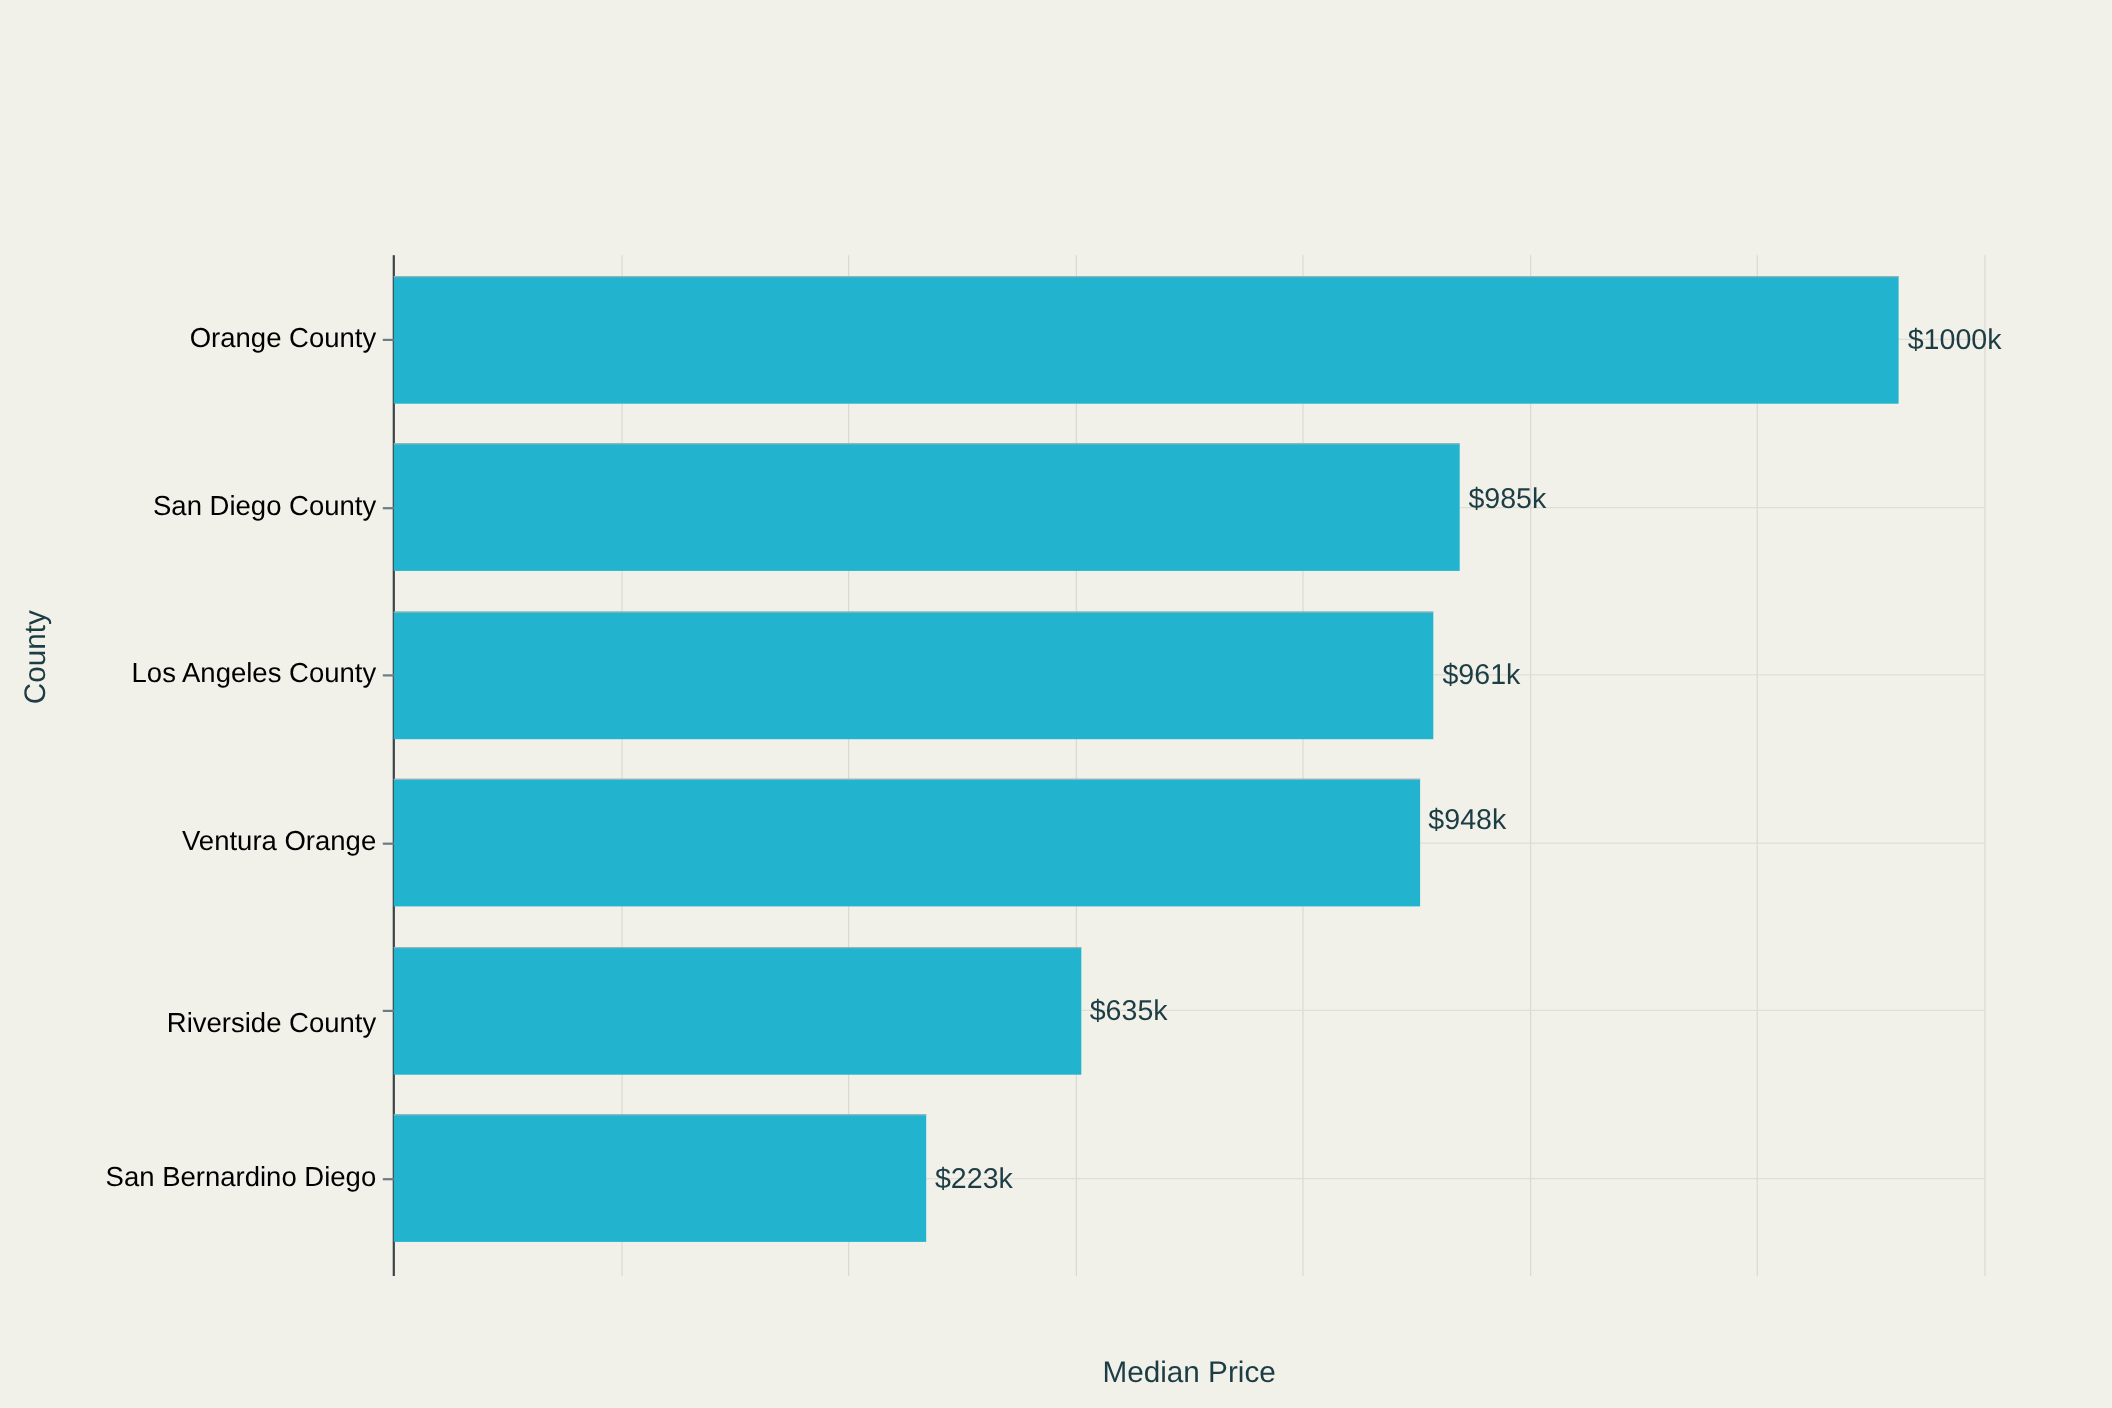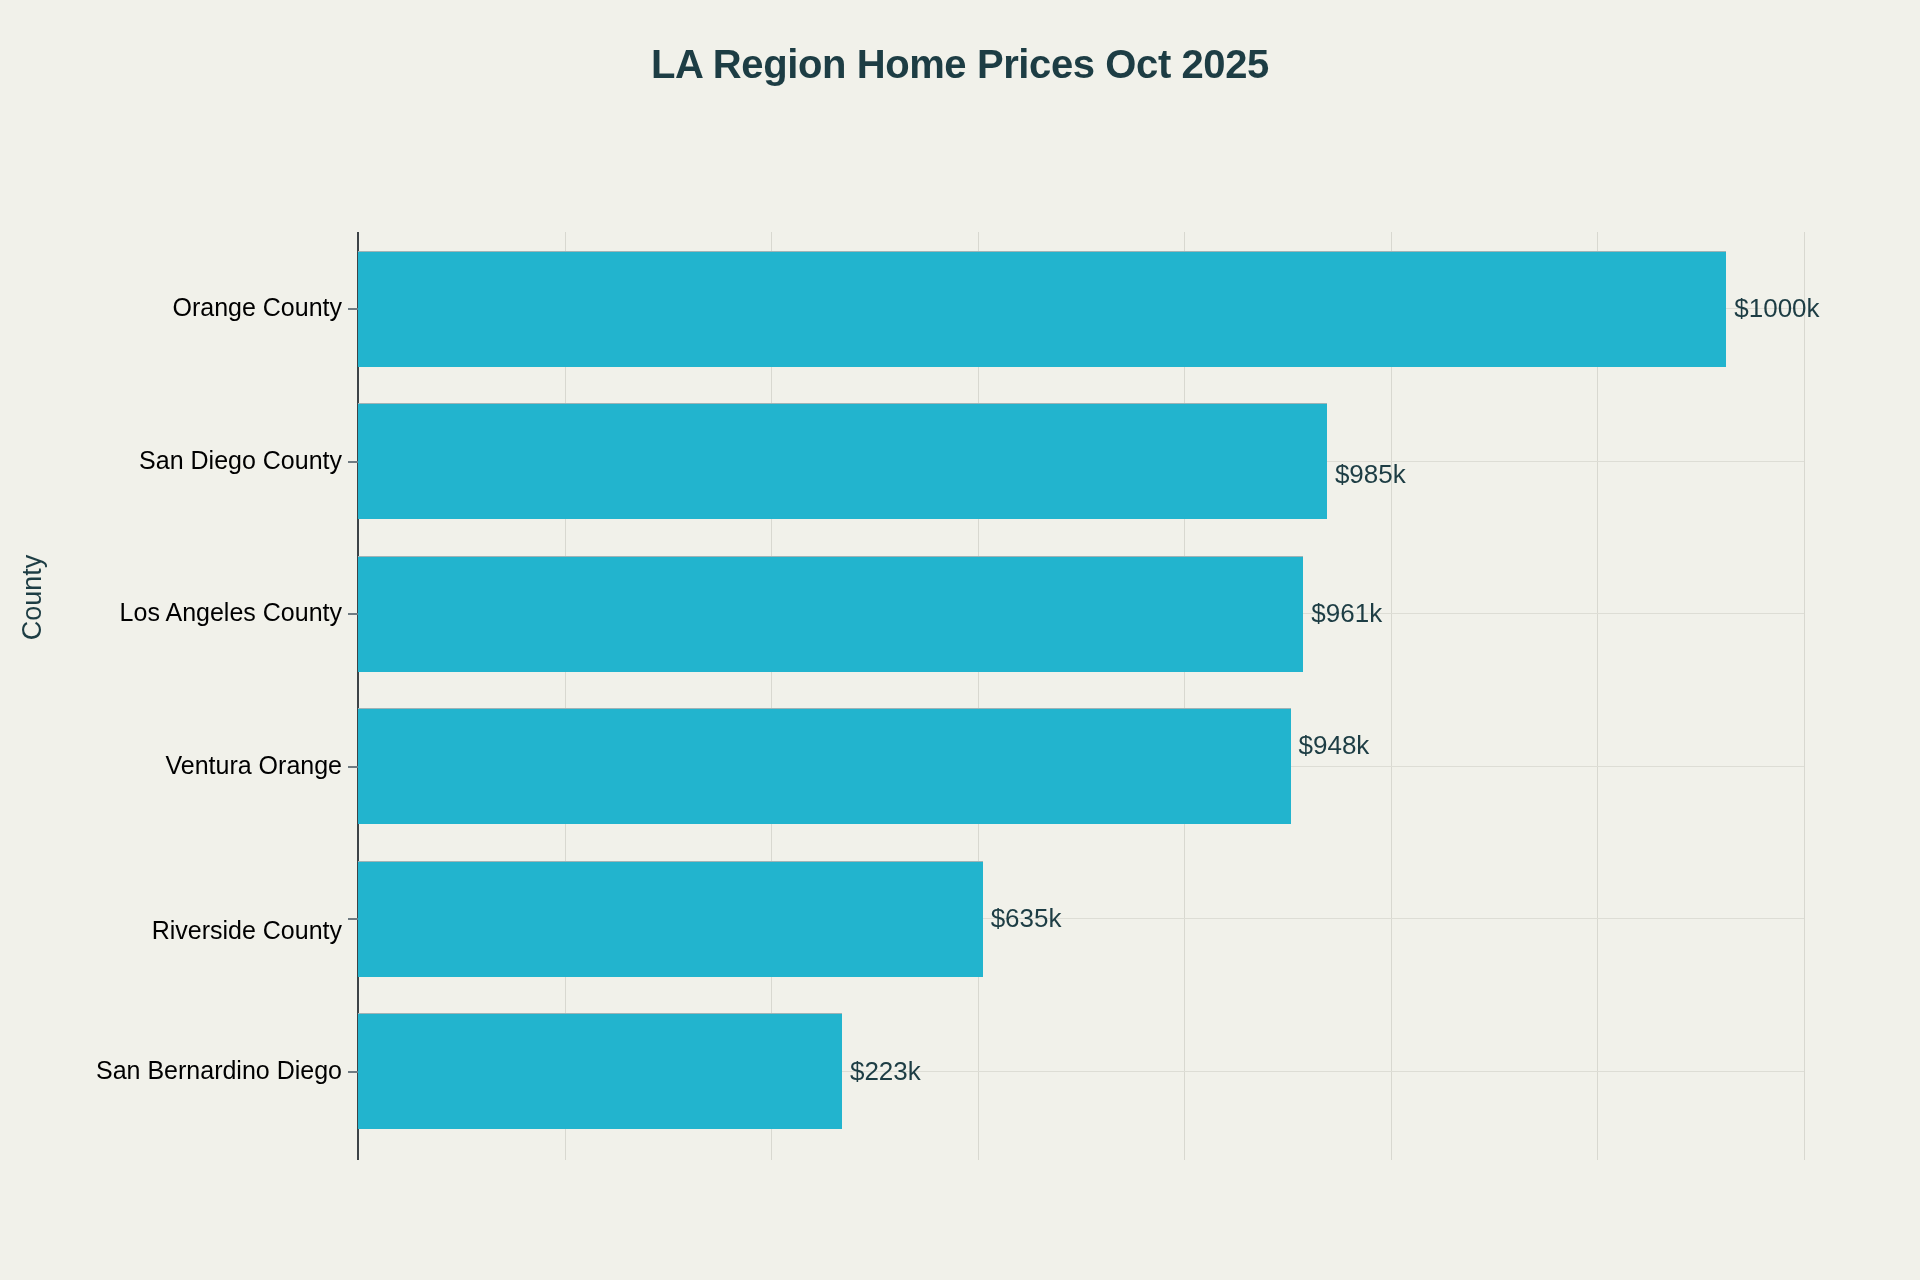--- a/index.html
+++ b/index.html
@@ -127,24 +127,24 @@
     width: 10px;
     height: 2px;
     background: #6f7b82;
   }
 </style>
 </head>
 <body>
 
 <div id="chart-root">
 
-  <div id="chart-title">LA Region Home Prices Oct 2025</div>
 
   <div id="y-axis-title">County</div>
 
+  <div id="x-axis-title">Median Price</div>
 
   <div id="y-spine"></div>
 
   <div id="plot-area">
     <div id="gridlines">
         <div class="gridline" style="left: 206.571px;"></div>
         <div class="gridline" style="left: 413.143px;"></div>
         <div class="gridline" style="left: 619.714px;"></div>
         <div class="gridline" style="left: 826.286px;"></div>
         <div class="gridline" style="left: 1032.86px;"></div>
@@ -160,21 +160,21 @@
         <div class="hgridline" style="top: 839px;"></div>
       </div>
     <div id="bars">
         <div class="bar-row" style="top: 18.75px; height: 115px;">
           <div class="bar" title="Orange County $1391k" style="width: 1368.29px; background: rgb(34, 180, 206);"></div>
         </div>
         <div class="bar-value" style="left: 1376.29px; top: 63.25px;">$1000k</div>
         <div class="bar-row" style="top: 171.25px; height: 115px;">
           <div class="bar" title="San Diego County $985k" style="width: 968.918px; background: rgb(34, 180, 206);"></div>
         </div>
-        <div class="bar-value" style="left: 976.918px; top: 229px;">$985k</div>
+        <div class="bar-value" style="left: 976.918px; top: 208px;">$985k</div>
         <div class="bar-row" style="top: 323.75px; height: 115px;">
           <div class="bar" title="Los Angeles County $961k" style="width: 945.31px; background: rgb(34, 180, 206);"></div>
         </div>
         <div class="bar-value" style="left: 953.31px; top: 368.25px;">$961k</div>
         <div class="bar-row" style="top: 476.25px; height: 115px;">
           <div class="bar" title="Ventura County $948k" style="width: 932.522px; background: rgb(34, 180, 206);"></div>
         </div>
         <div class="bar-value" style="left: 940.522px; top: 500px;">$948k</div>
         <div class="bar-row" style="top: 628.75px; height: 115px;">
           <div class="bar" title="Riverside County $635k" style="width: 624.633px; background: rgb(34, 180, 206);"></div>

